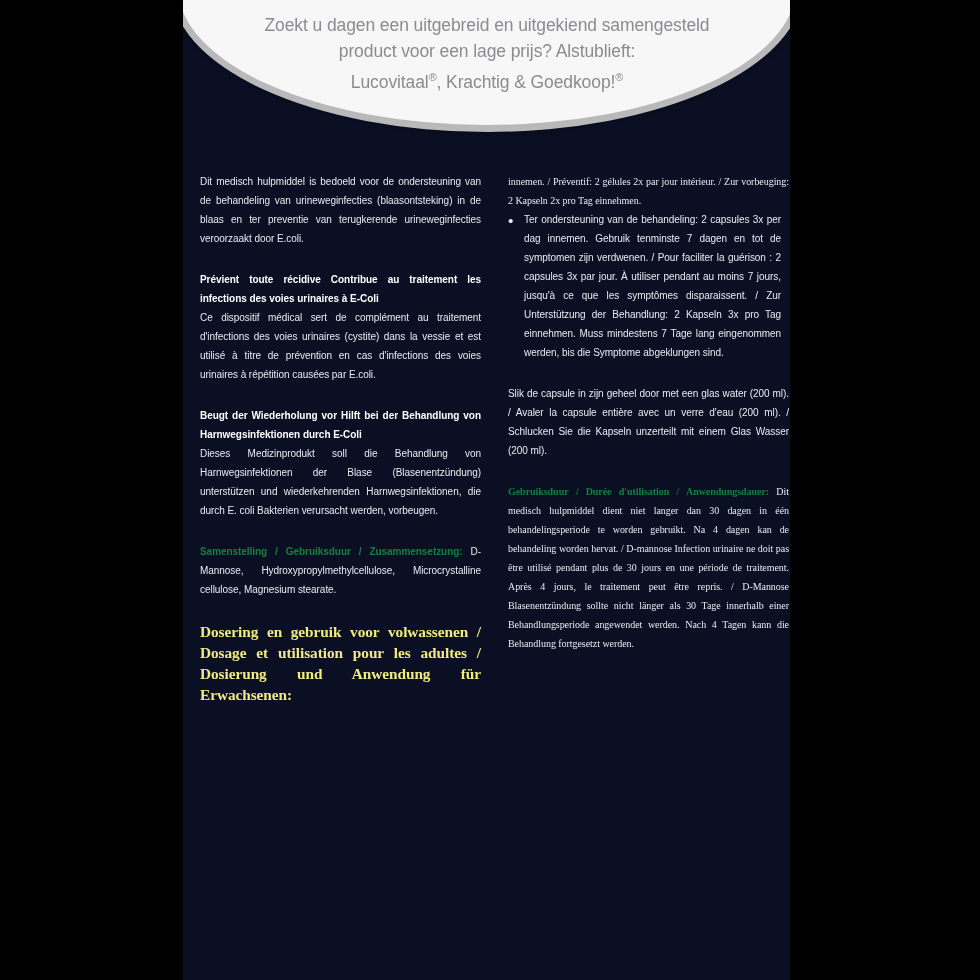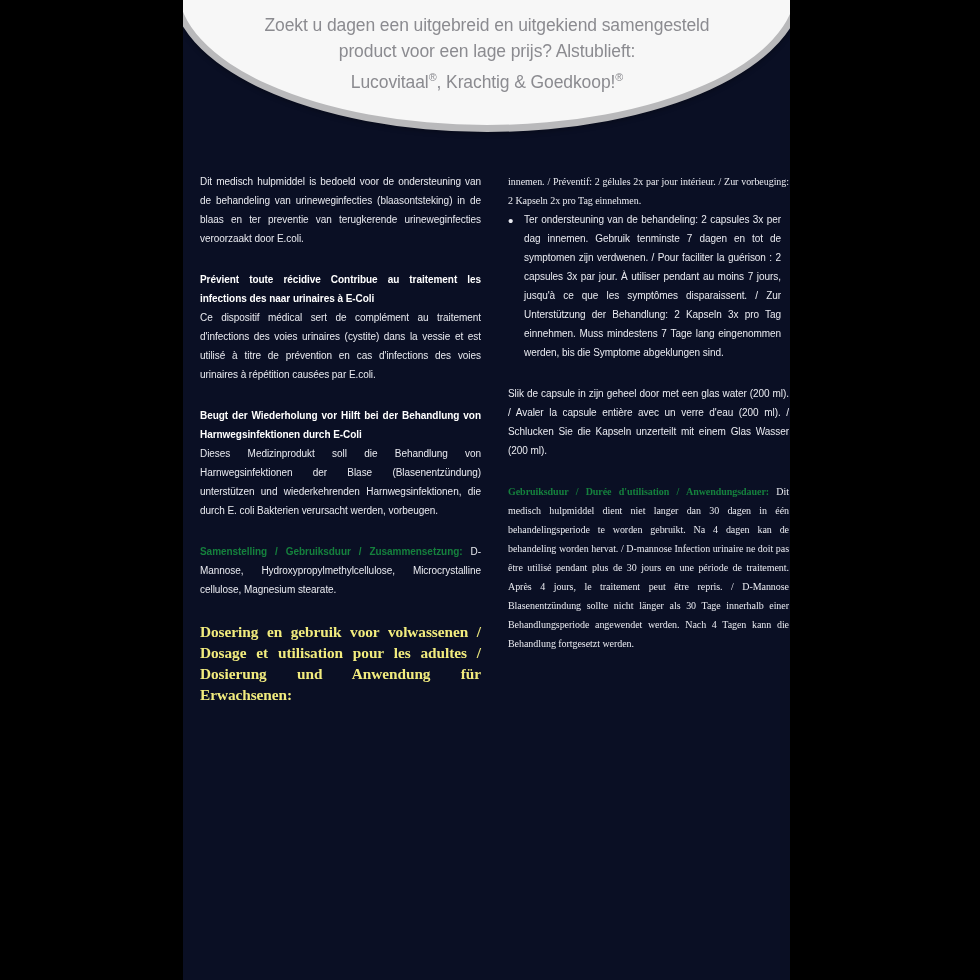--- a/index.html
+++ b/index.html
@@ -158,21 +158,21 @@
     <div id="columns">
 
       <div class="col">
 
         <div class="blk gap-lg">
           <p class="body">Dit medisch hulpmiddel is bedoeld voor de ondersteuning van de behandeling van urineweginfecties (blaasontsteking) in de blaas en ter preventie van terugkerende urineweginfecties veroorzaakt door E.coli.</p>
         </div>
 
         <div class="blk gap-lg">
           <p class="body">
-              <span class="hdr">Prévient toute récidive Contribue au traitement les infections des naar urinaires à E-Coli</span>
+              <span class="hdr">Prévient toute récidive Contribue au traitement les infections des voies urinaires à E-Coli</span>
             </p>
           <p class="body">Ce dispositif médical sert de complément au traitement d'infections des voies urinaires (cystite) dans la vessie et est utilisé à titre de prévention en cas d'infections des voies urinaires à répétition causées par E.coli.</p>
         </div>
 
         <div class="blk gap-lg">
           <p class="body">
               <span class="hdr">Beugt der Wiederholung vor Hilft bei der Behandlung von Harnwegsinfektionen durch E-Coli</span>
             </p>
           <p class="body">Dieses Medizinprodukt soll die Behandlung von Harnwegsinfektionen der Blase (Blasenentzündung) unterstützen und wiederkehrenden Harnwegsinfektionen, die durch E. coli Bakterien verursacht werden, vorbeugen.</p>
         </div>

